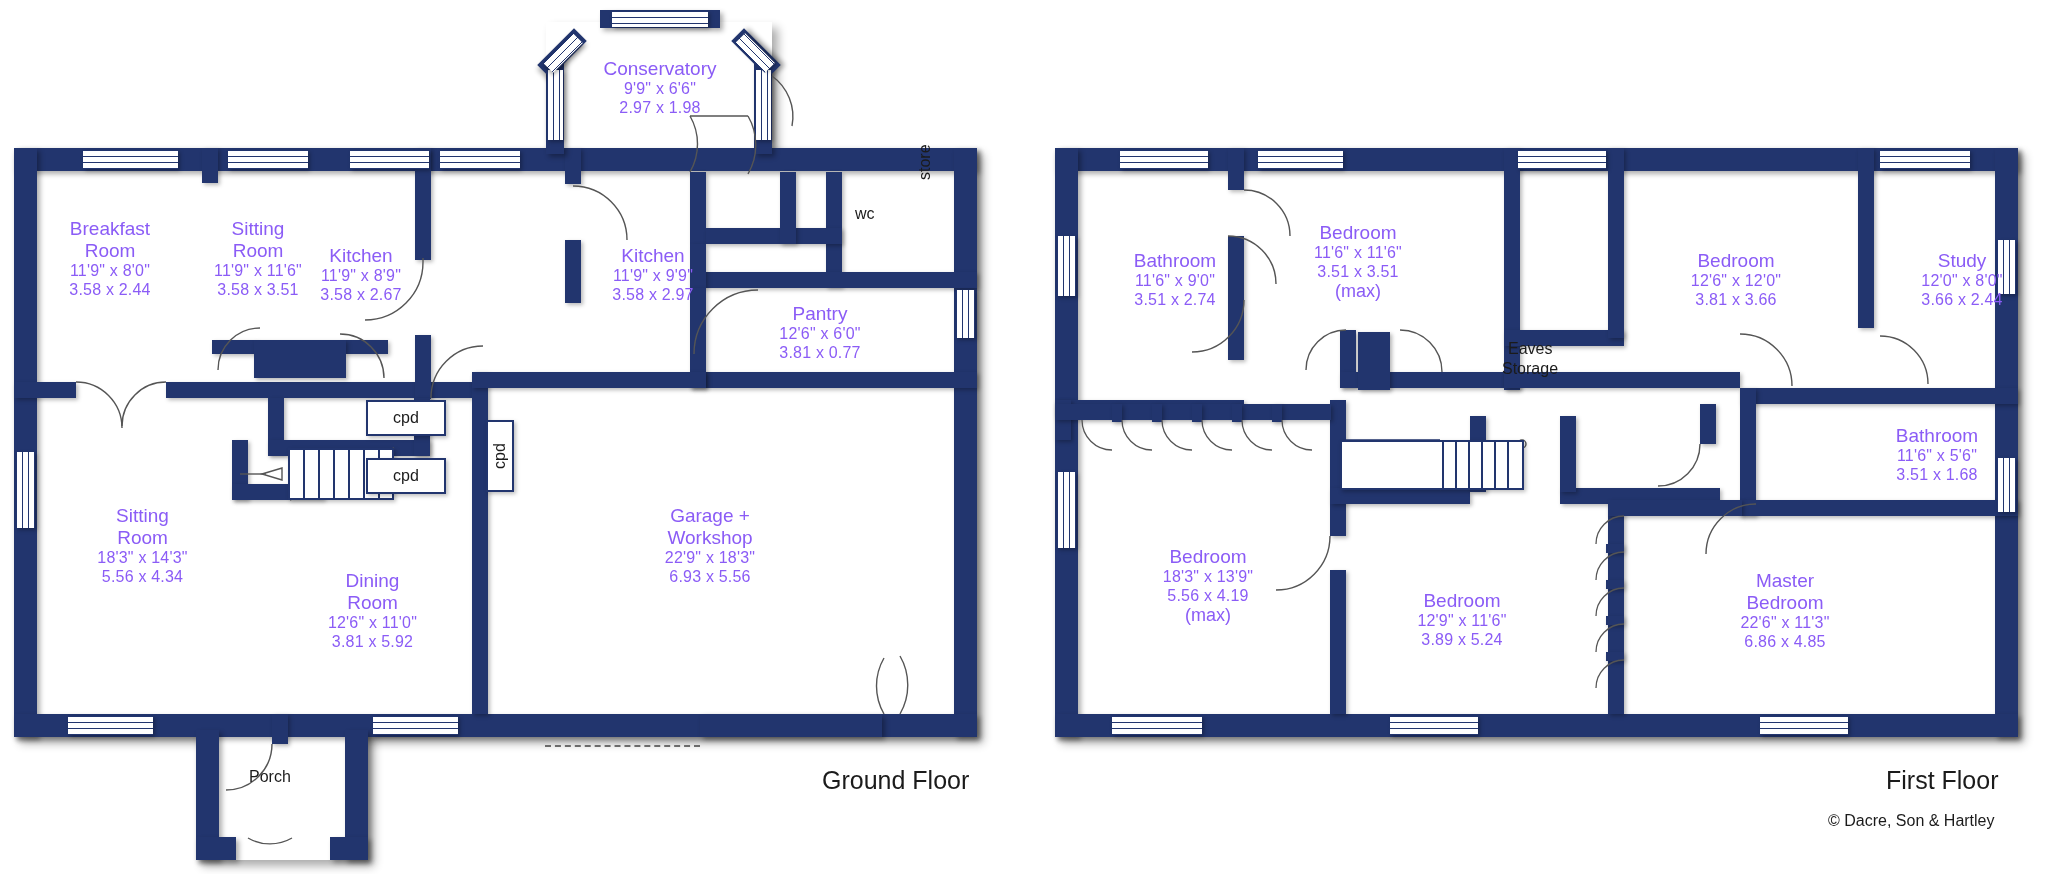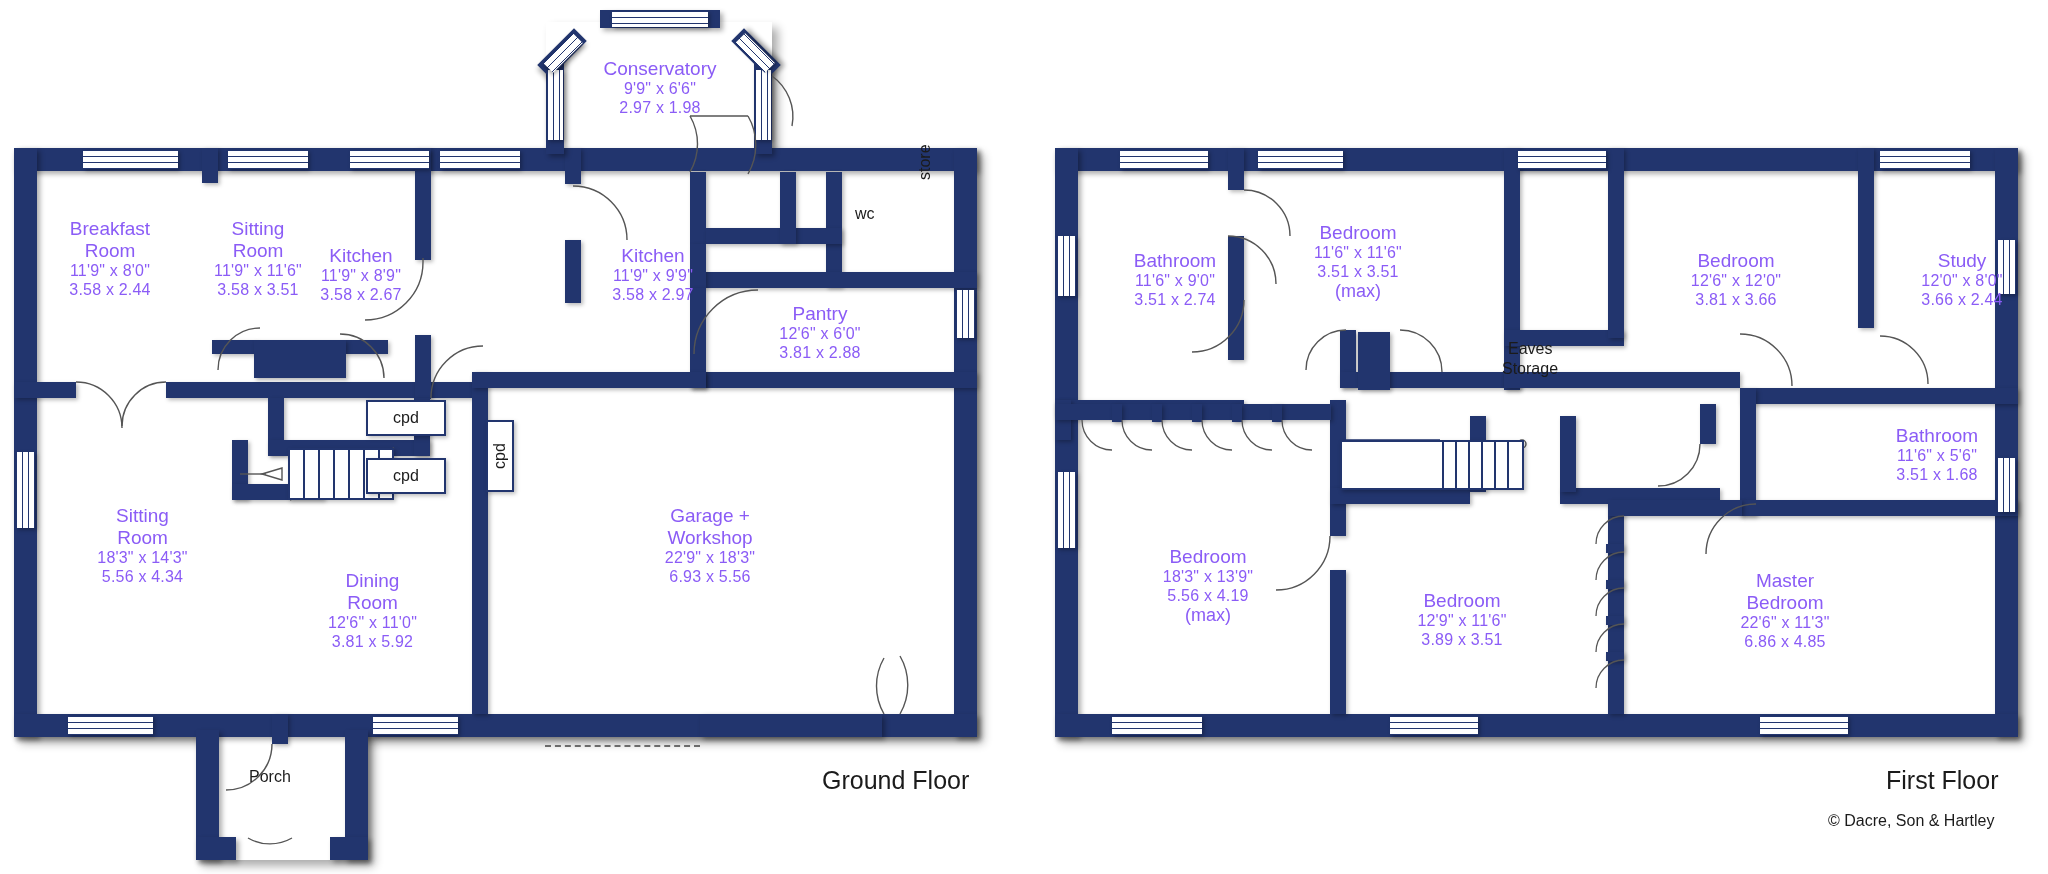--- a/index.html
+++ b/index.html
@@ -322,21 +322,21 @@
 
     <div class="label" style="left:578px; top:245px; width:150px;">
       <span class="nm">Kitchen</span>
       <span class="dim">11'9"  x  9'9"</span>
       <span class="dim">3.58  x  2.97</span>
     </div>
 
     <div class="label" style="left:740px; top:303px; width:160px;">
       <span class="nm">Pantry</span>
       <span class="dim">12'6"  x   6'0"</span>
-      <span class="dim">3.81  x  2.88</span>
+      <span class="dim">3.81  x  0.77</span>
     </div>
 
     <div class="label" style="left:55px; top:505px; width:175px;">
       <span class="nm">Sitting</span>
       <span class="nm">Room</span>
       <span class="dim">18'3"  x  14'3"</span>
       <span class="dim">5.56  x  4.34</span>
     </div>
 
     <div class="label" style="left:285px; top:570px; width:175px;">
@@ -516,21 +516,21 @@
     <div class="label" style="left:1118px; top:546px; width:180px;">
       <span class="nm">Bedroom</span>
       <span class="dim">18'3"  x  13'9"</span>
       <span class="dim">5.56  x  4.19</span>
       <span class="mx">(max)</span>
     </div>
 
     <div class="label" style="left:1372px; top:590px; width:180px;">
       <span class="nm">Bedroom</span>
       <span class="dim">12'9"  x  11'6"</span>
-      <span class="dim">3.89  x  3.51</span>
+      <span class="dim">3.89  x  5.24</span>
     </div>
 
     <div class="label" style="left:1690px; top:570px; width:190px;">
       <span class="nm">Master</span>
       <span class="nm">Bedroom</span>
       <span class="dim">22'6"  x  11'3"</span>
       <span class="dim">6.86  x  4.85</span>
     </div>
 
     <div class="small-label" style="left:1508px; top:340px;">Eaves</div>

